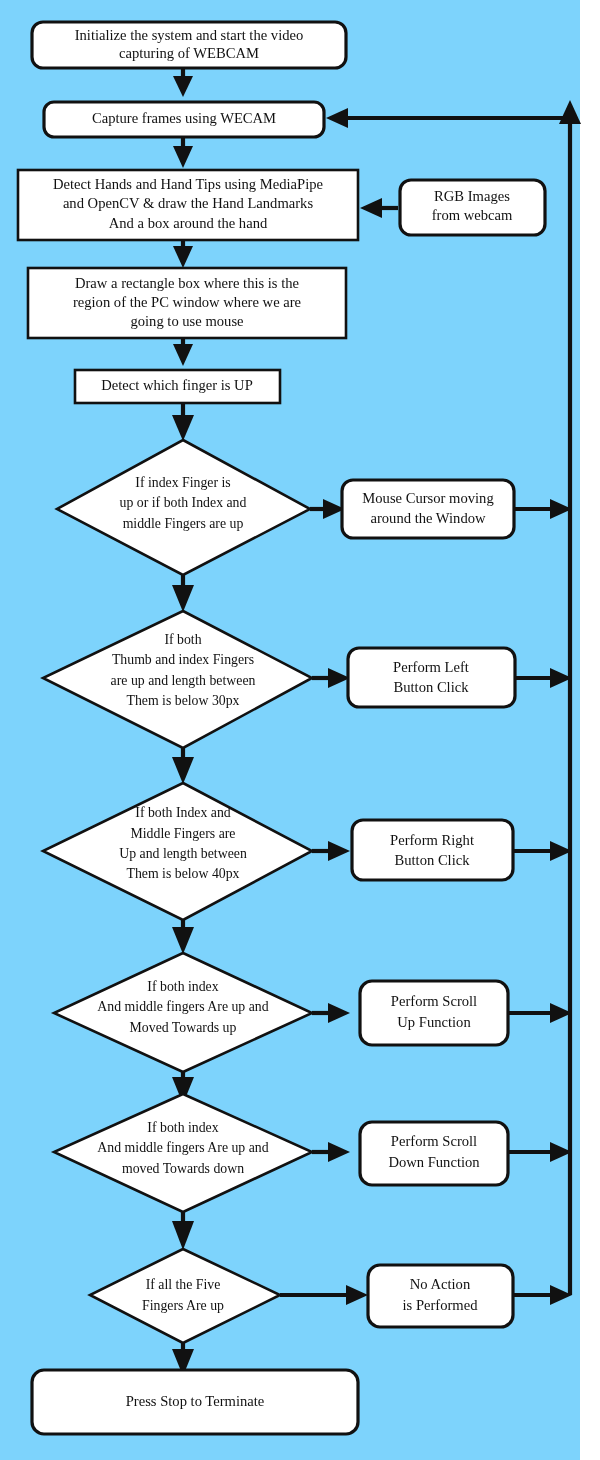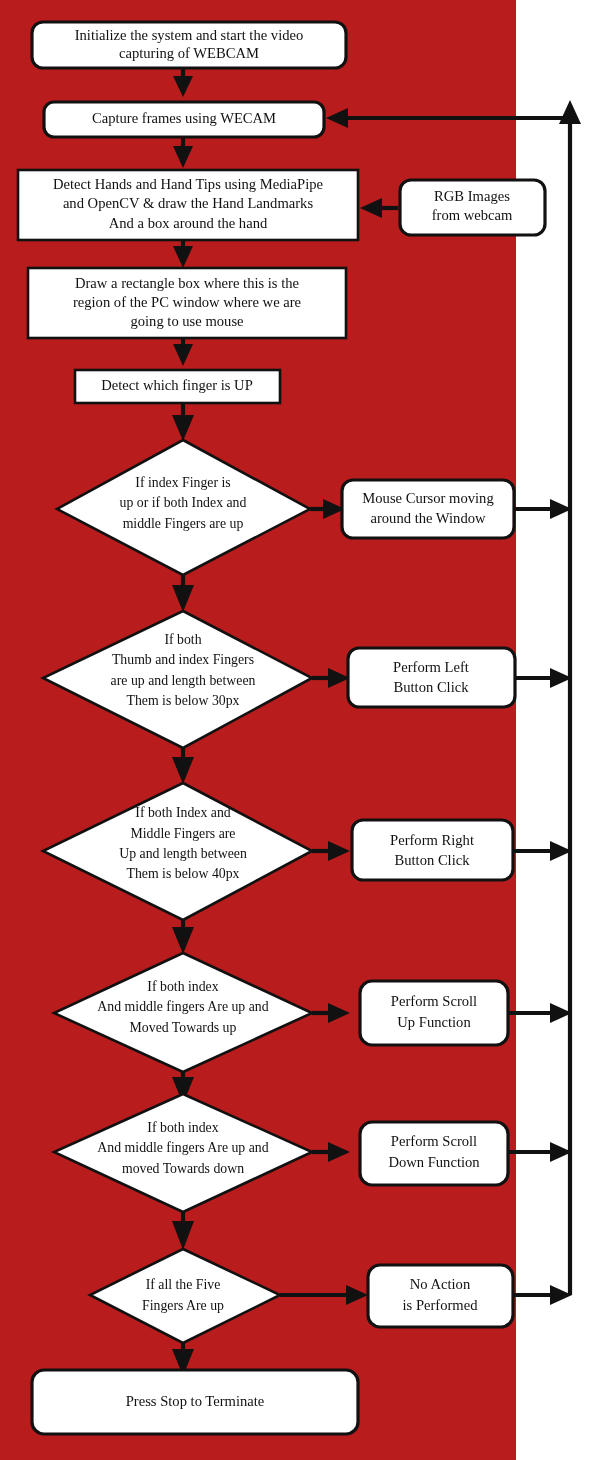--- a/index.html
+++ b/index.html
@@ -8,23 +8,23 @@
     background: #ffffff;
   }
   body {
     width: 600px;
     height: 1460px;
     font-family: "Liberation Serif", "DejaVu Serif", serif;
     overflow: hidden;
   }
   #flowchart-root {
     position: relative;
-    width: 516px;
+    width: 580px;
     height: 1460px;
-    background: #b91c1c;
+    background: #7dd3fc;
   }
   svg.chart-svg {
     position: absolute;
     top: 0;
     left: 0;
     width: 600px;
     height: 1460px;
   }
   .node-shape {
     fill: #ffffff;

